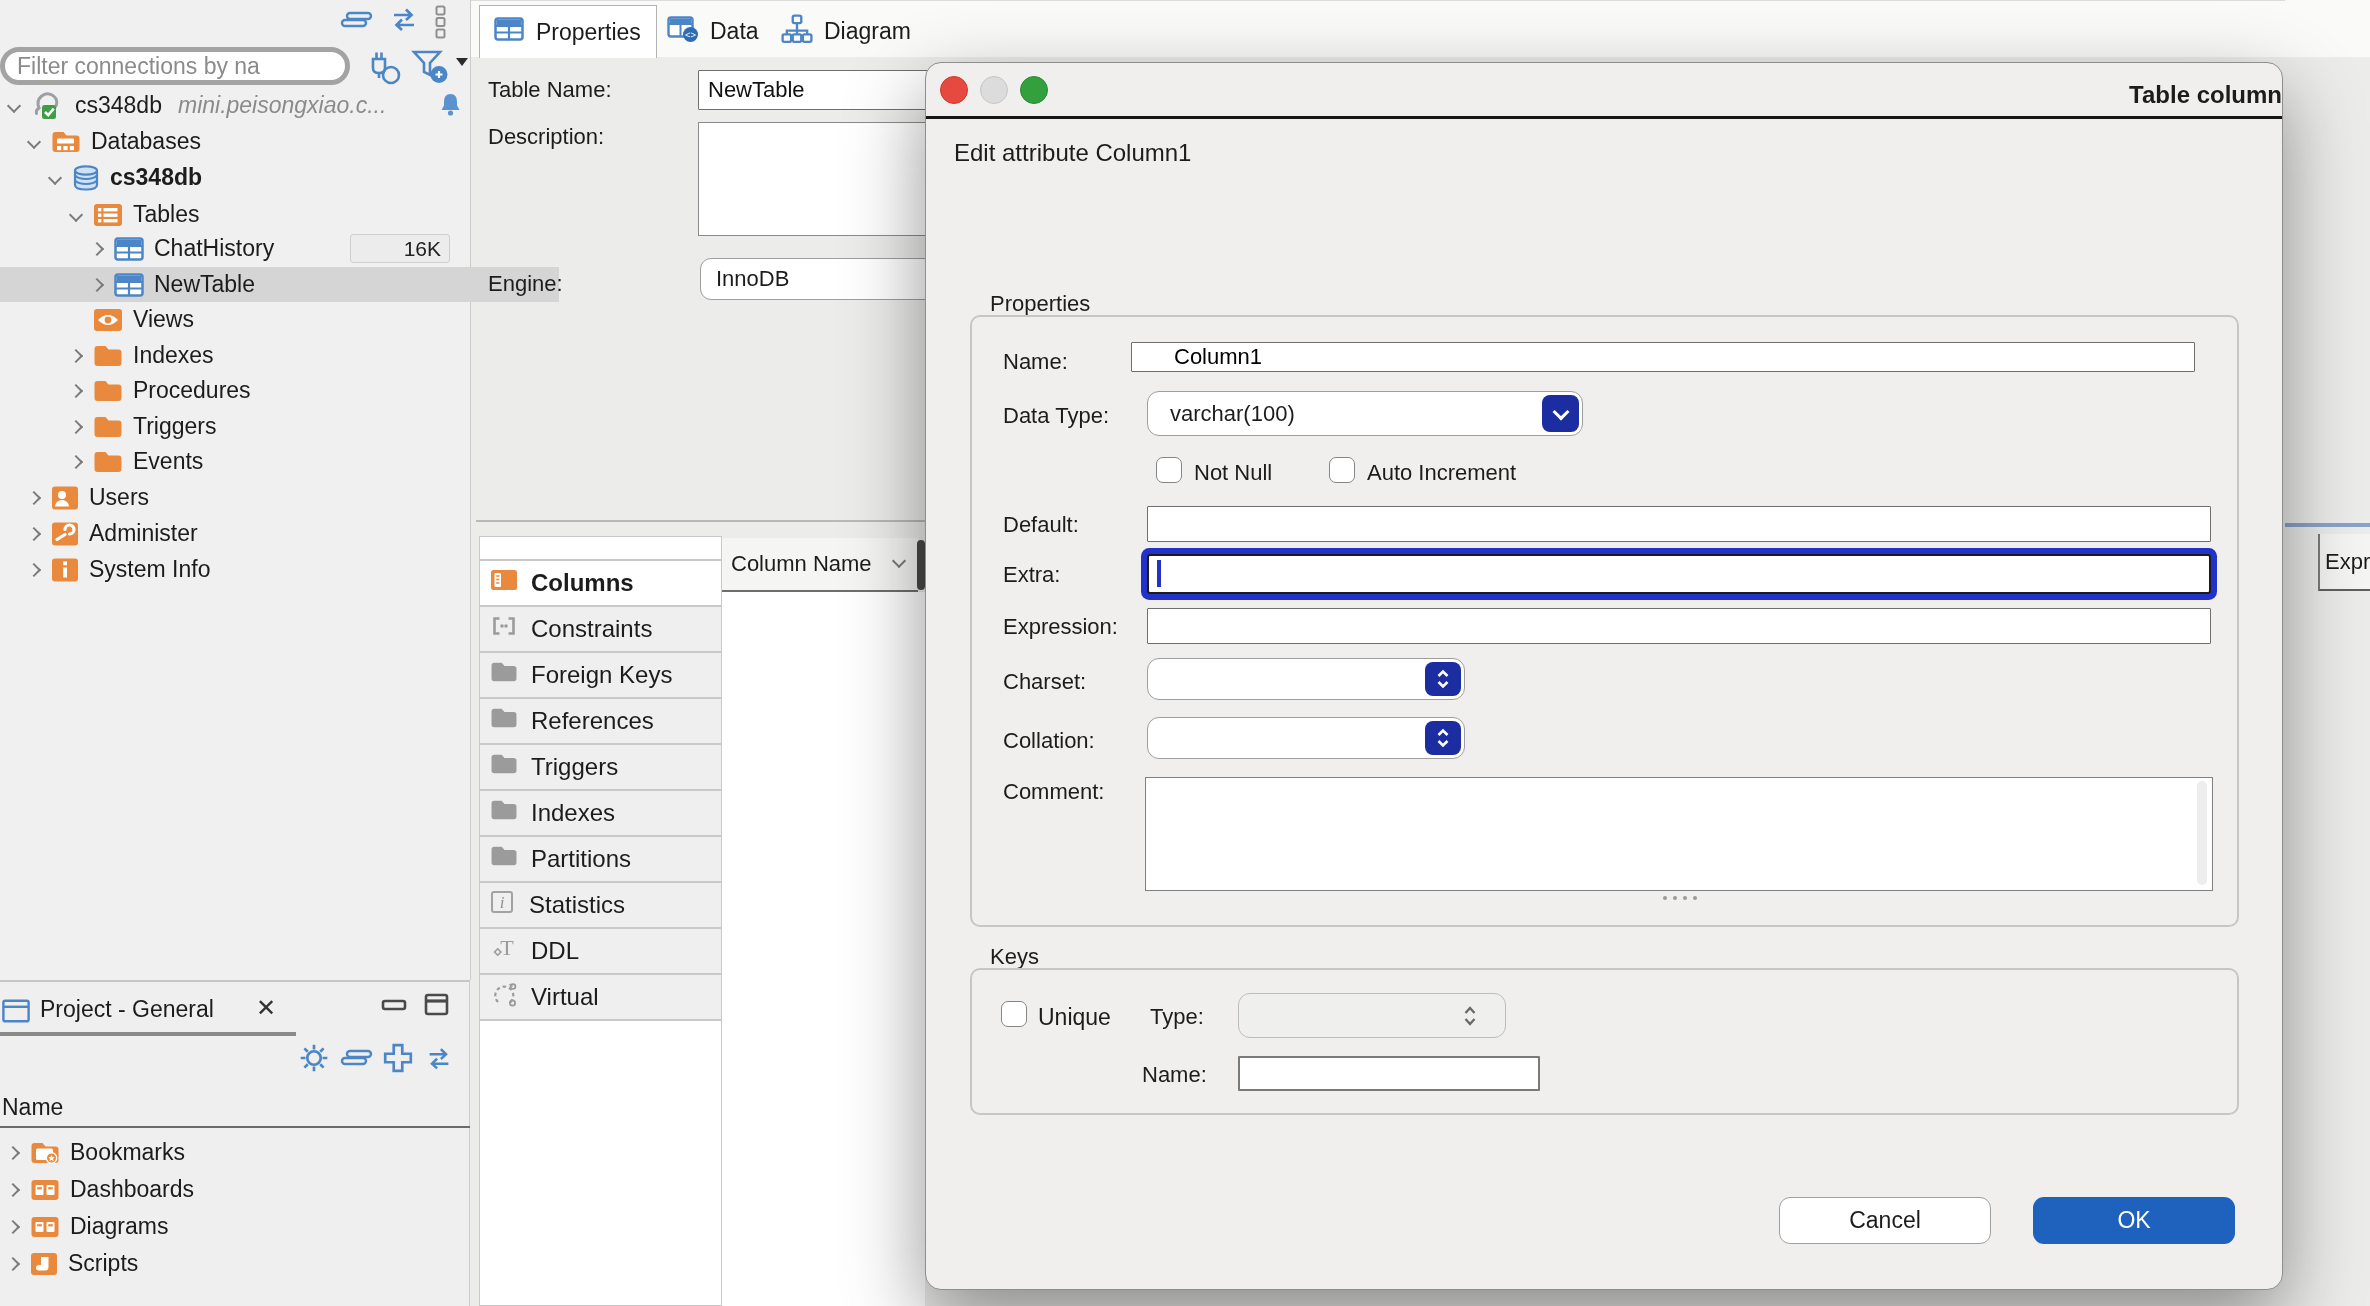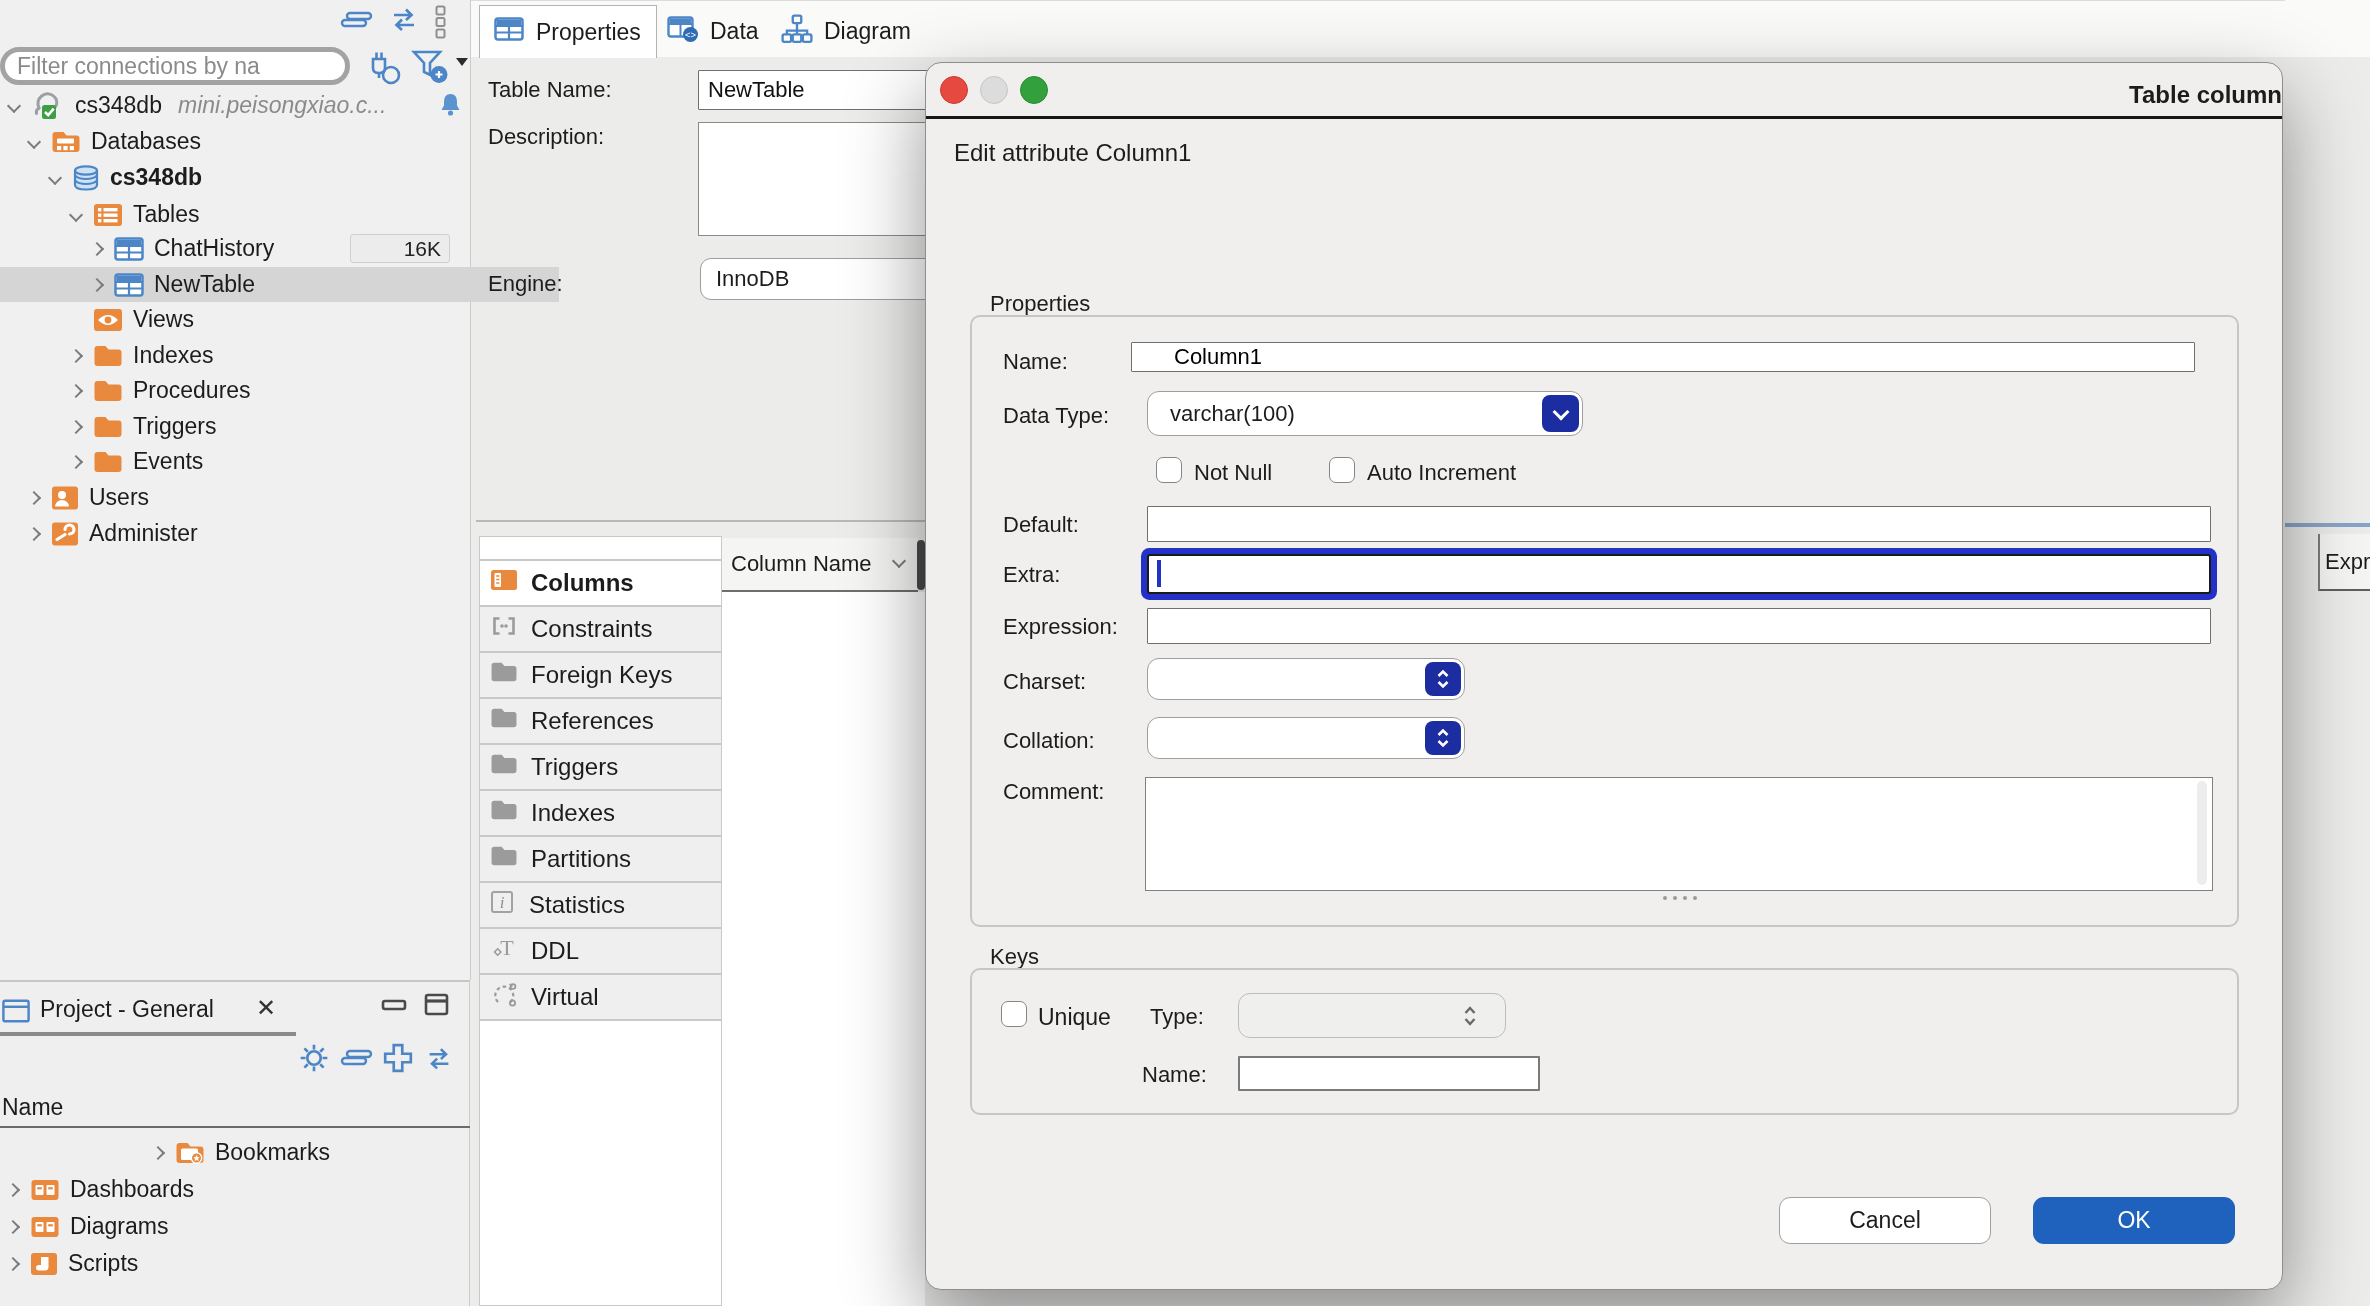--- a/index.html
+++ b/index.html
@@ -263,20 +263,33 @@
         </span>
       <span class="ticon">
           <svg width="28" height="26" viewBox="0 0 28 26">
             <rect x="1" y="1.5" width="26" height="23" rx="3" fill="#e9893d"></rect>
             <path d="M6 18.5 l8-5 M14 8.5 a4.5 4.5 0 1 1 4.5 4.5" stroke="#fff" stroke-width="3.2" fill="none" stroke-linecap="round"></path>
           </svg>
         </span>
       <span>Administer</span>
     </div>
 
+    <div class="trow" style="top:552px;padding-left:26px;">
+      <span class="chslot">
+          <span class="chev r sm"></span>
+        </span>
+      <span class="ticon">
+          <svg width="28" height="26" viewBox="0 0 28 26">
+            <rect x="1" y="1.5" width="26" height="23" rx="3" fill="#e9893d"></rect>
+            <rect x="12.2" y="4.5" width="3.8" height="3.8" fill="#fff"></rect>
+            <rect x="12.2" y="10.5" width="3.8" height="10" fill="#fff"></rect>
+          </svg>
+        </span>
+      <span>System Info</span>
+    </div>
   </div>
 
   <div class="abs" id="project">
     <div class="abs" style="left:2px;top:16px;"><svg width="28" height="26" viewBox="0 0 30 26">
           <rect x="1.5" y="2" width="27" height="22" rx="2" fill="none" stroke="#4c86c6" stroke-width="2.6"></rect>
           <path d="M2 8.5 h26" stroke="#4c86c6" stroke-width="2.6"></path>
         </svg></div>
     <div class="abs" style="left:40px;top:14px;font-size:23px;">Project - General</div>
     <div class="abs" style="left:256px;top:12px;font-size:24px;color:#333;">✕</div>
     <div class="ptab-underline"></div>
@@ -300,21 +313,21 @@
           <path d="M11 3 h8 v8 h8 v8 h-8 v8 h-8 v-8 H3 v-8 h8 z" fill="none" stroke="#4c86c6" stroke-width="2.5"></path>
         </svg></div>
     <div class="abs" style="left:422px;top:62px;"><svg width="34" height="30" viewBox="0 0 36 32">
           <path d="M8 11 H24 M20 5.5 l5.5 5.5 l-5.5 5" stroke="#4c86c6" stroke-width="2.7" fill="none"></path>
           <path d="M28 21 H12 M16 15.5 L10.5 21 l5.5 5" stroke="#4c86c6" stroke-width="2.7" fill="none"></path>
         </svg></div>
 
     <div class="abs" style="left:2px;top:112px;font-size:23px;">Name</div>
     <div class="abs" style="left:0;top:144px;width:470px;height:2px;background:#6b6b6b;"></div>
 
-    <div class="prow" style="top:152px;padding-left:5px;justify-content:center;">
+    <div class="prow" style="top:152px;padding-left:5px;">
       <span class="chslot">
           <span class="chev r sm"></span>
         </span>
       <span class="ticon">
           <svg width="30" height="26" viewBox="0 0 30 26">
             <path d="M1.5 6 q0-3 3-3 h8 l3 3.5 h10 q3 0 3 3 V20 q0 3-3 3 h-21 q-3 0-3-3 z" fill="#e9893d"></path>
             <rect x="6" y="8.5" width="17" height="11.5" rx="1.5" fill="#fff"></rect>
             <circle cx="21.5" cy="18" r="5.2" fill="#e9893d" stroke="#fff" stroke-width="1.4"></circle>
             <path d="M21.5 15 l1 2 2.1 0.3 -1.5 1.5 0.35 2.1 -1.95 -1 -1.95 1 0.35 -2.1 -1.5 -1.5 2.1 -0.3 z" fill="#fff"></path>
           </svg>

